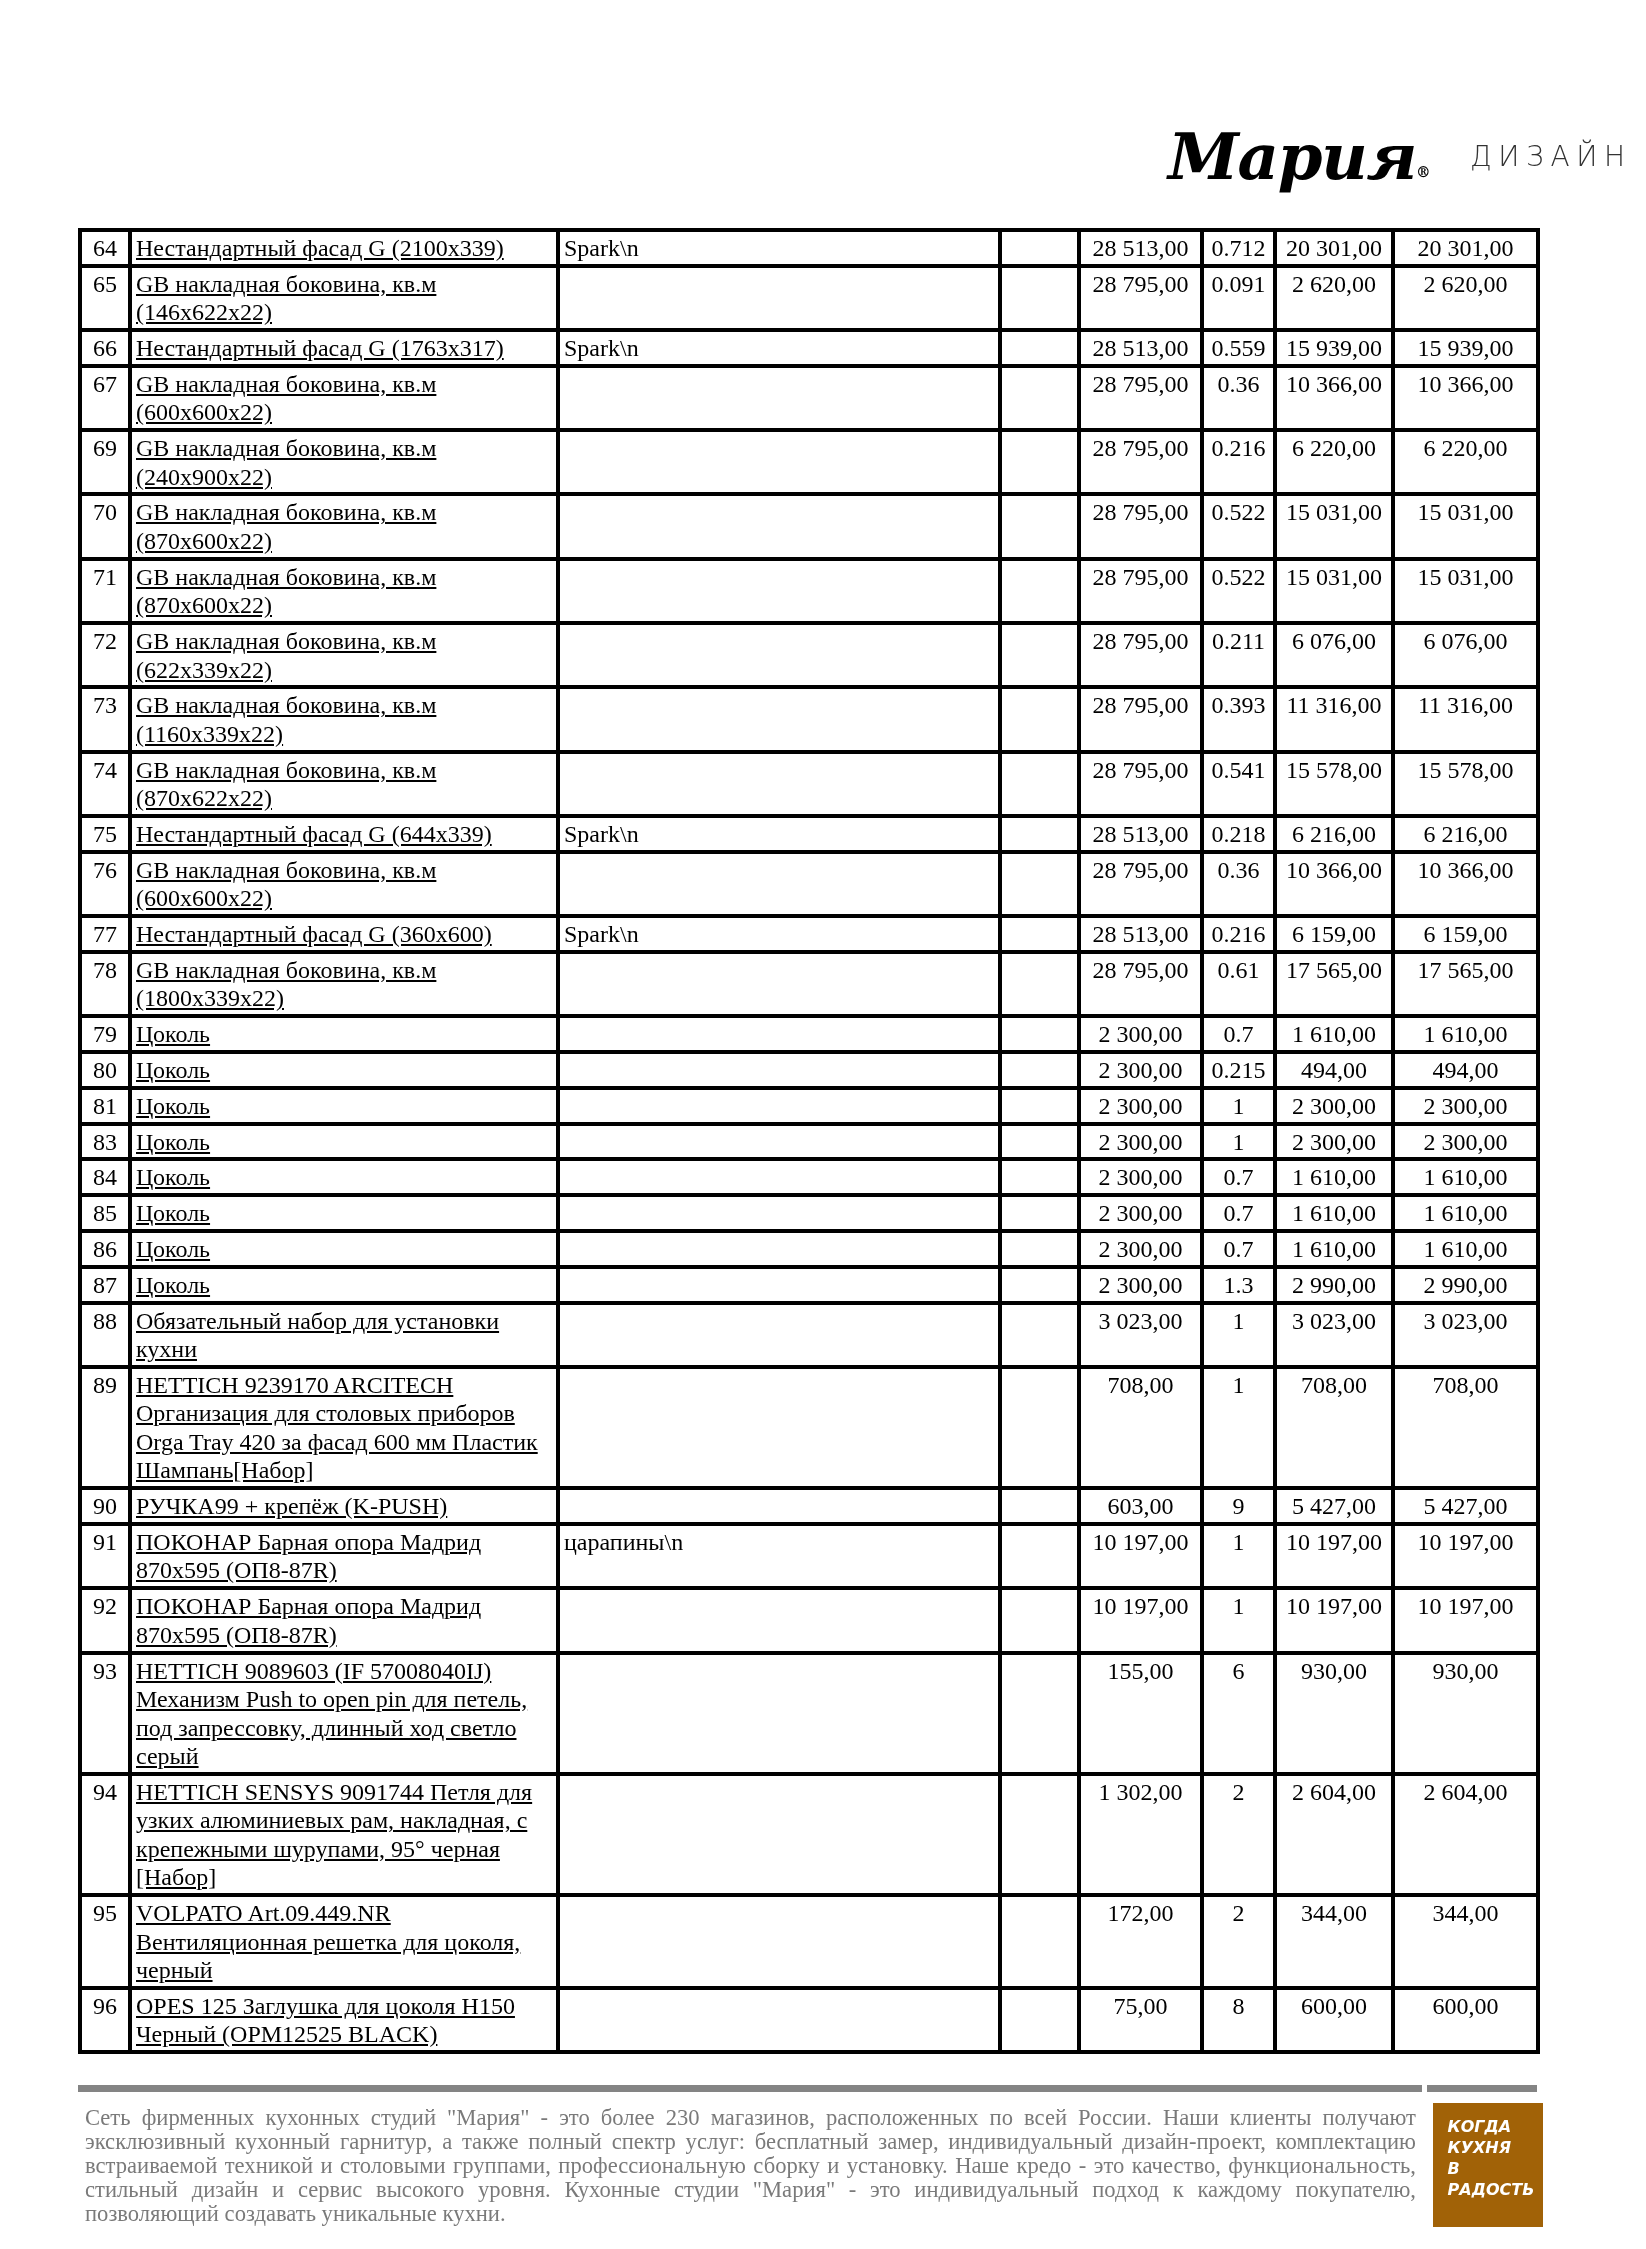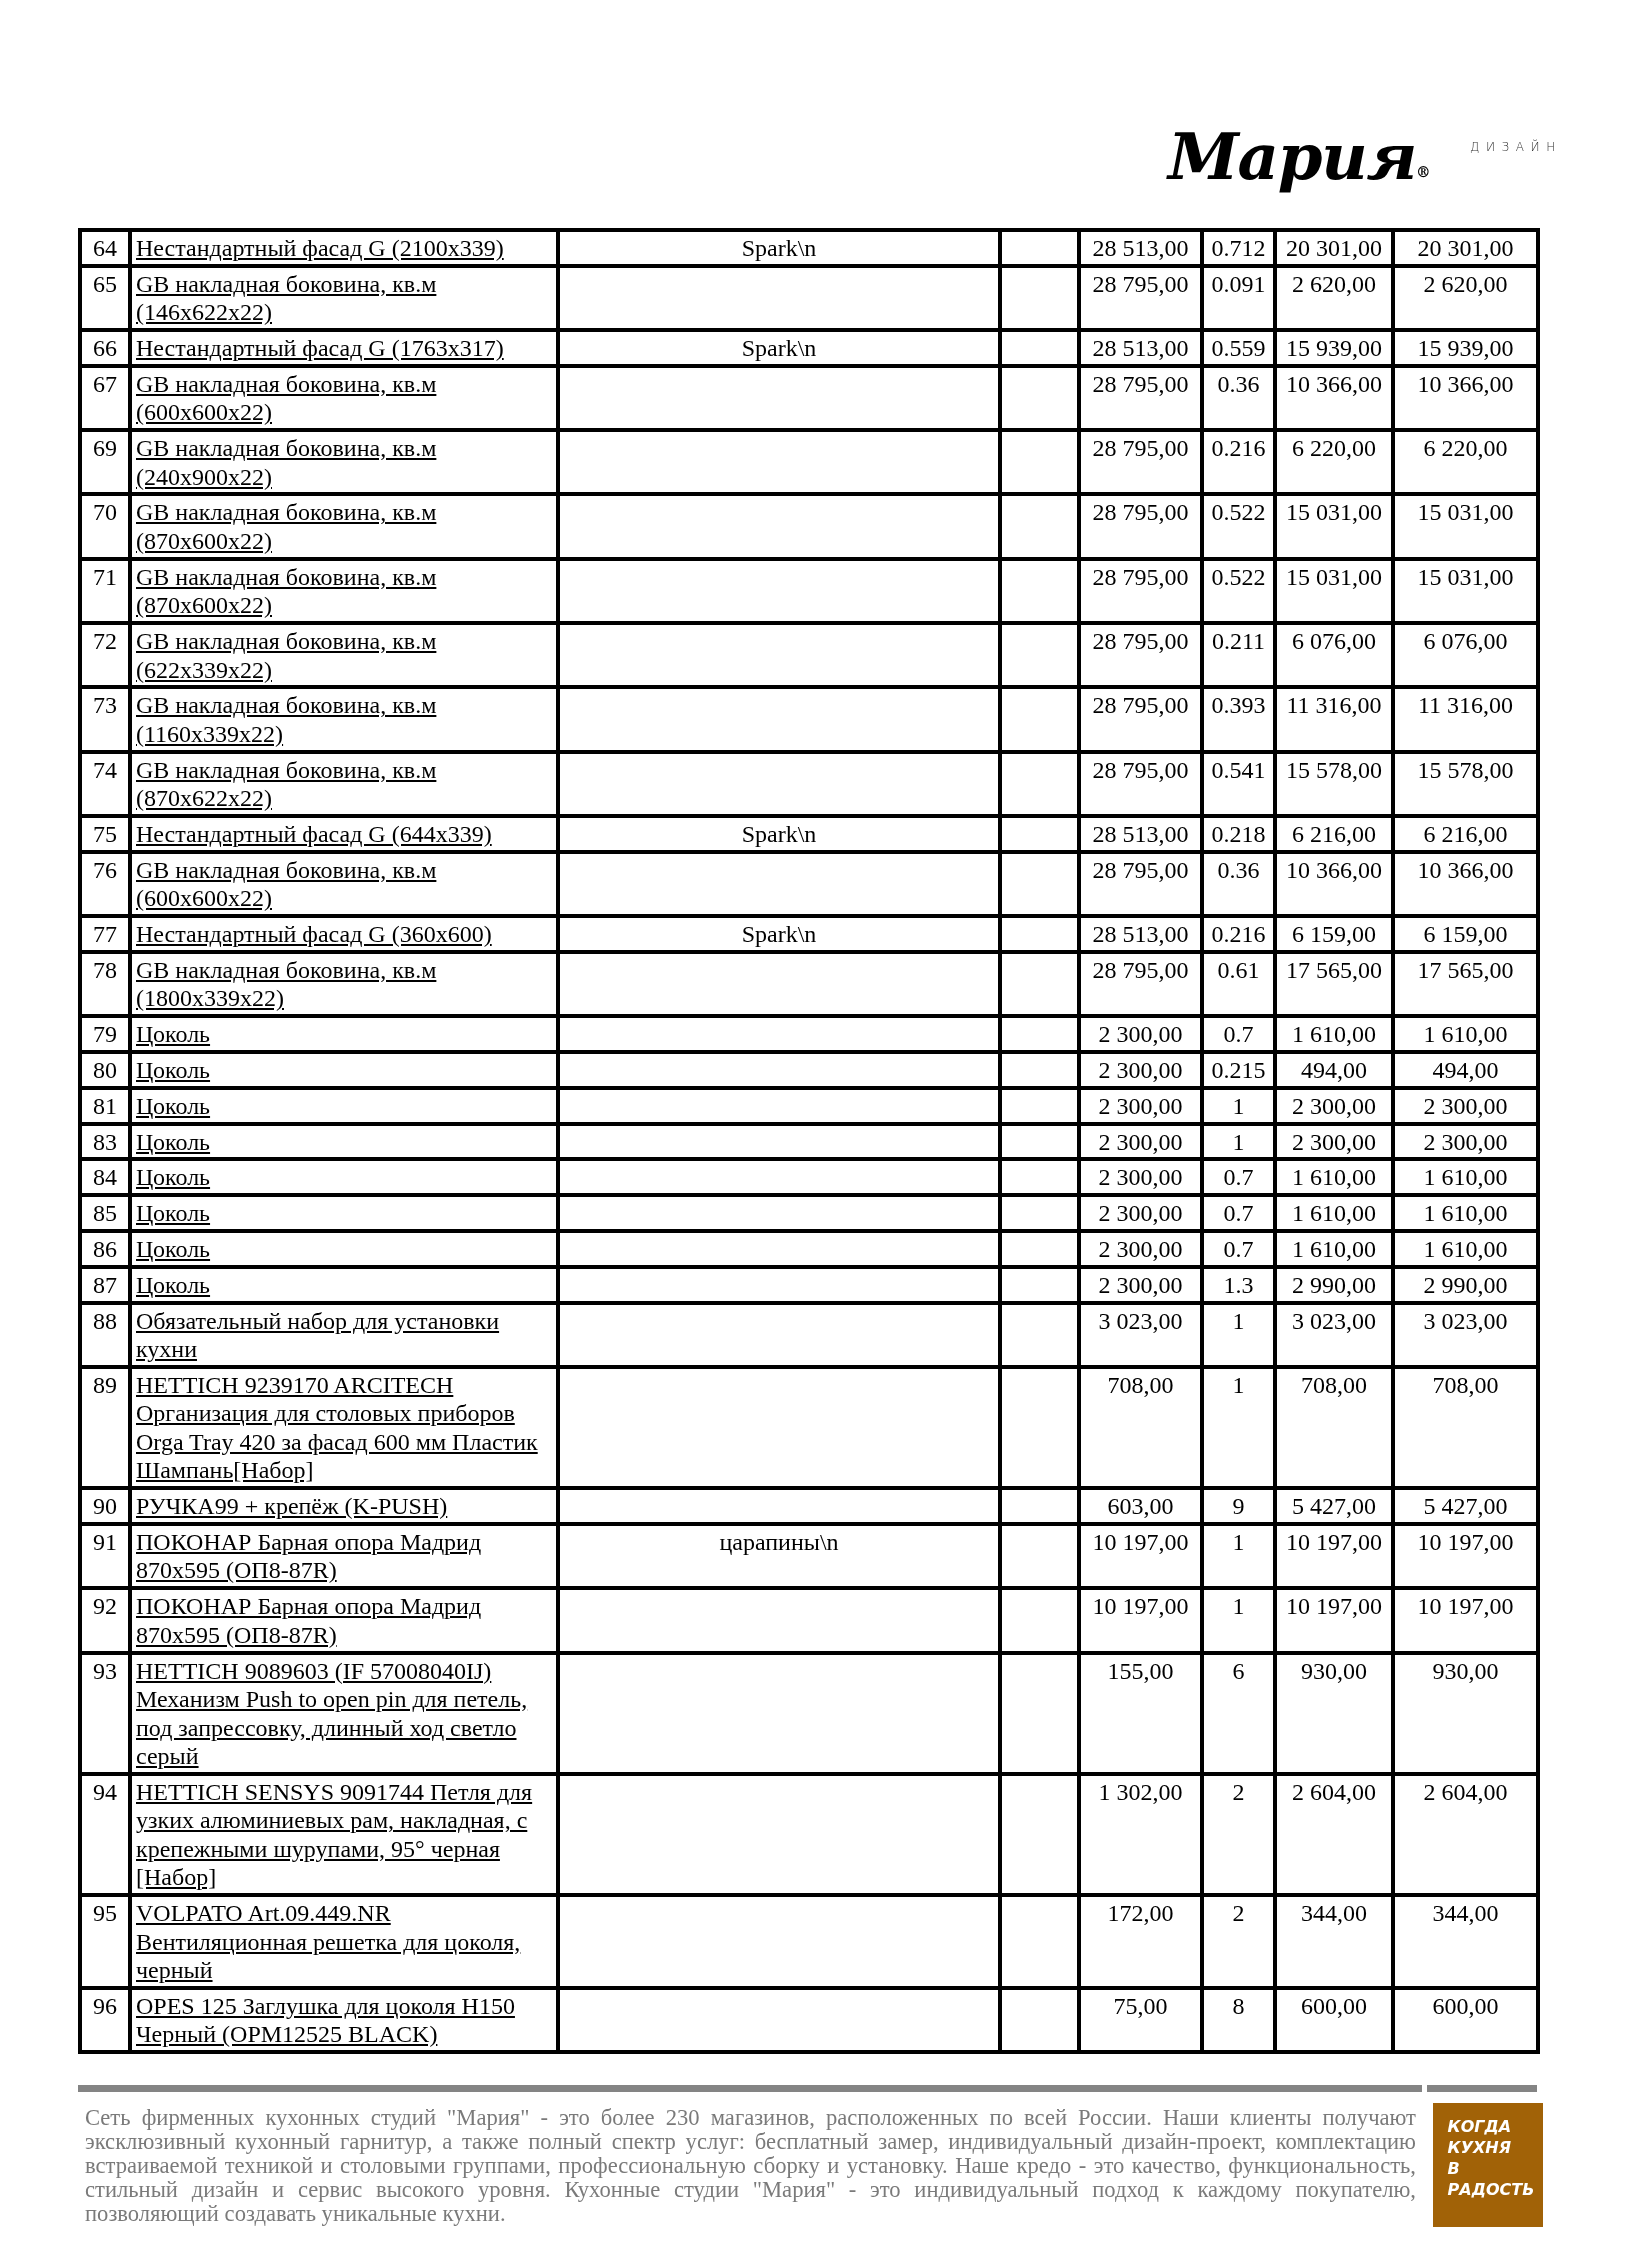--- a/index.html
+++ b/index.html
@@ -1,25 +1,25 @@
 <!DOCTYPE html>
 <html style="font-size:10.6px"><head>
 <meta charset="utf-8">
 <style>
   html, body { margin:0; padding:0; background:#ffffff; }
   body { width:1646px; height:2250px; position:relative; overflow:hidden; font-family:"Liberation Serif", serif; color:#000; }
   .logo { position:absolute; left:1168px; top:120px; width:425px; height:93px; }
   .logo-script { position:absolute; left:0; top:0; font-family:"DejaVu Serif", serif; font-style:italic; font-weight:bold; font-size:64px; color:#000000; letter-spacing:-1.3px; line-height:73px; }
   .logo-reg { font-size:14.6px; vertical-align:top; font-style:normal; position:relative; top:14.6px; }
-  .logo-design { position:absolute; left:302px; top:20px; font-family:"DejaVu Sans", sans-serif; font-size:12px; letter-spacing:6.6px; color:#333; font-weight:300; }
+  .logo-design { position:absolute; left:302px; top:20px; font-family:"DejaVu Sans", sans-serif; font-size:28px; letter-spacing:6.6px; color:#333; font-weight:300; }
   table.spec { position:absolute; left:78px; top:228px; border-collapse:collapse; table-layout:fixed; width:1459px; }
   table.spec td { border:4px solid #000; font-size:24px; line-height:28.5px; padding:2px 4px 1.3px 4px; vertical-align:top; overflow:hidden; white-space:normal; }
   td.c-num { width:42px; text-align:center; padding-left:1.3px; padding-right:1.3px;margin-top:15px; }
   td.c-name { width:418px; text-align:left;text-decoration:underline; }
-  td.c-comment { width:434px; text-align:center; }
+  td.c-comment { width:434px; }
   td.c-empty { width:71px; }
   td.c-price { width:116px; text-align:center; }
   td.c-qty { width:65px; text-align:center; }
   td.c-sum { width:110px; text-align:center; }
   td.c-total { width:136px; text-align:center; }
   .footer-bar { position:absolute; left:78px; top:2085px; width:1344px; height:6.6px; background:#848484; }
   .footer-bar2 { position:absolute; left:1427px; top:2085px; width:110px; height:6.6px; background:#848484; }
   .footer-text { position:absolute; left:85px; top:2106px; width:1331px; font-size:22.6px; line-height:24px; color:#7a7a7a; text-align:justify; text-align-last:left; }
   .badge { position:absolute; left:1433px; top:2103px; width:110px; height:124px; background:#a16207; }
   .badge-text { position:absolute; left:14.6px; top:13.3px; font-family:"DejaVu Sans", sans-serif; font-weight:bold; font-style:italic; font-size:16px; line-height:21px; color:#fff; }

